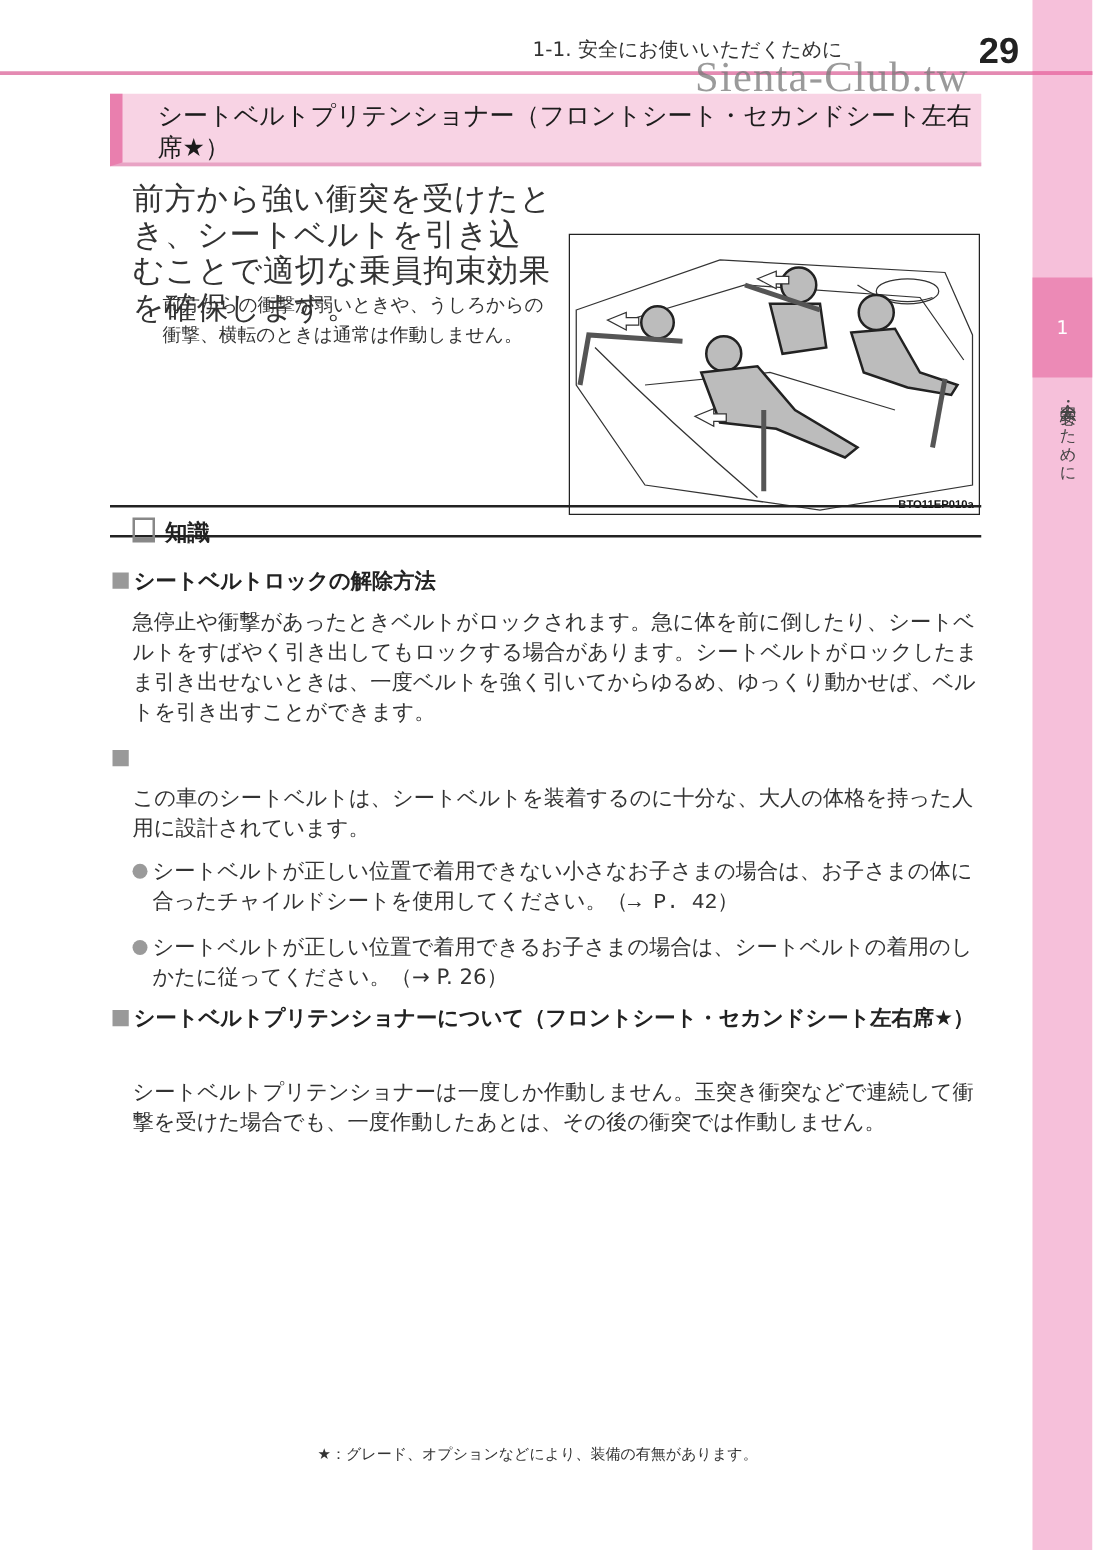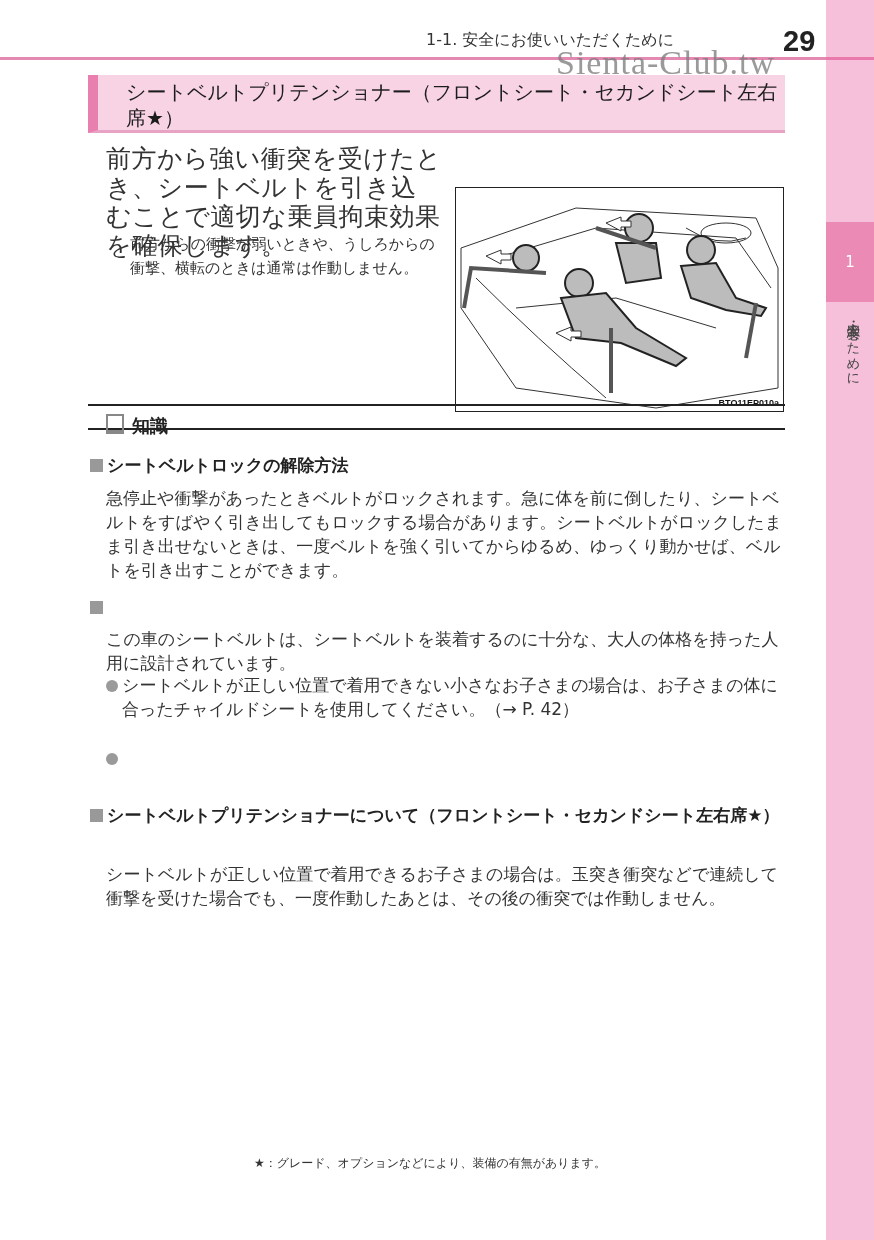--- a/index.html
+++ b/index.html
@@ -155,25 +155,25 @@
 
 <div class="sec-heading" style="top:453px;">
   <span class="sq"></span><span>シートベルトロックの解除方法</span>
 </div>
 <div class="para" style="top:486px;">急停止や衝撃があったときベルトがロックされます。急に体を前に倒したり、シートベルトをすばやく引き出してもロックする場合があります。シートベルトがロックしたまま引き出せないときは、一度ベルトを強く引いてからゆるめ、ゆっくり動かせば、ベルトを引き出すことができます。</div>
 
 <div class="sec-heading" style="top:595px;">
   <span class="sq"></span>
 </div>
 <div class="para" style="top:627px;">この車のシートベルトは、シートベルトを装着するのに十分な、大人の体格を持った人用に設計されています。</div>
-<div class="bullet" style="top:673px;">
+<div class="bullet" style="top:687px;font-family:Liberation Mono, monospace;">
   <span class="dot"></span><span>シートベルトが正しい位置で着用できない小さなお子さまの場合は、お子さまの体に合ったチャイルドシートを使用してください。（→ P. 42）</span>
 </div>
 <div class="bullet" style="top:746px;">
-  <span class="dot"></span>
+  <span class="dot"></span><span>シートベルトが正しい位置で着用できるお子さまの場合は、シートベルトの着用のしかたに従ってください。（→ P. 26）</span>
 </div>
 
 <div class="sec-heading" style="top:803px;">
   <span class="sq"></span><span>シートベルトプリテンショナーについて（フロントシート・セカンドシート左右席★）</span>
 </div>
-<div class="para" style="top:862px;">シートベルトが正しい位置で着用できるお子さまの場合は。玉突き衝突などで連続して衝撃を受けた場合でも、一度作動したあとは、その後の衝突では作動しません。</div>
+<div class="para" style="top:862px;">シートベルトプリテンショナーは一度しか作動しません。玉突き衝突などで連続して衝撃を受けた場合でも、一度作動したあとは、その後の衝突では作動しません。</div>
 
 <div class="footnote">★：グレード、オプションなどにより、装備の有無があります。</div>
 
 </body></html>

